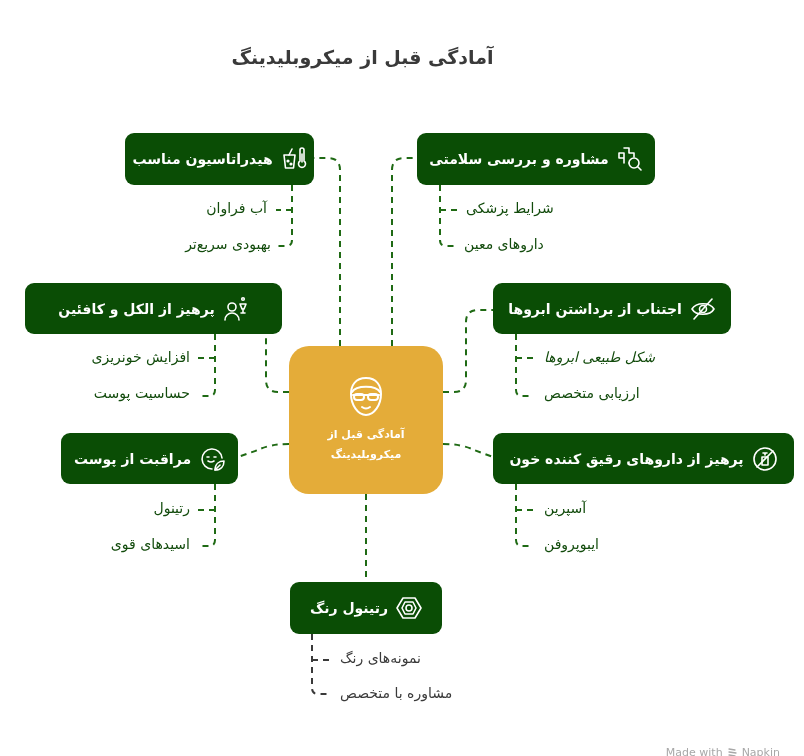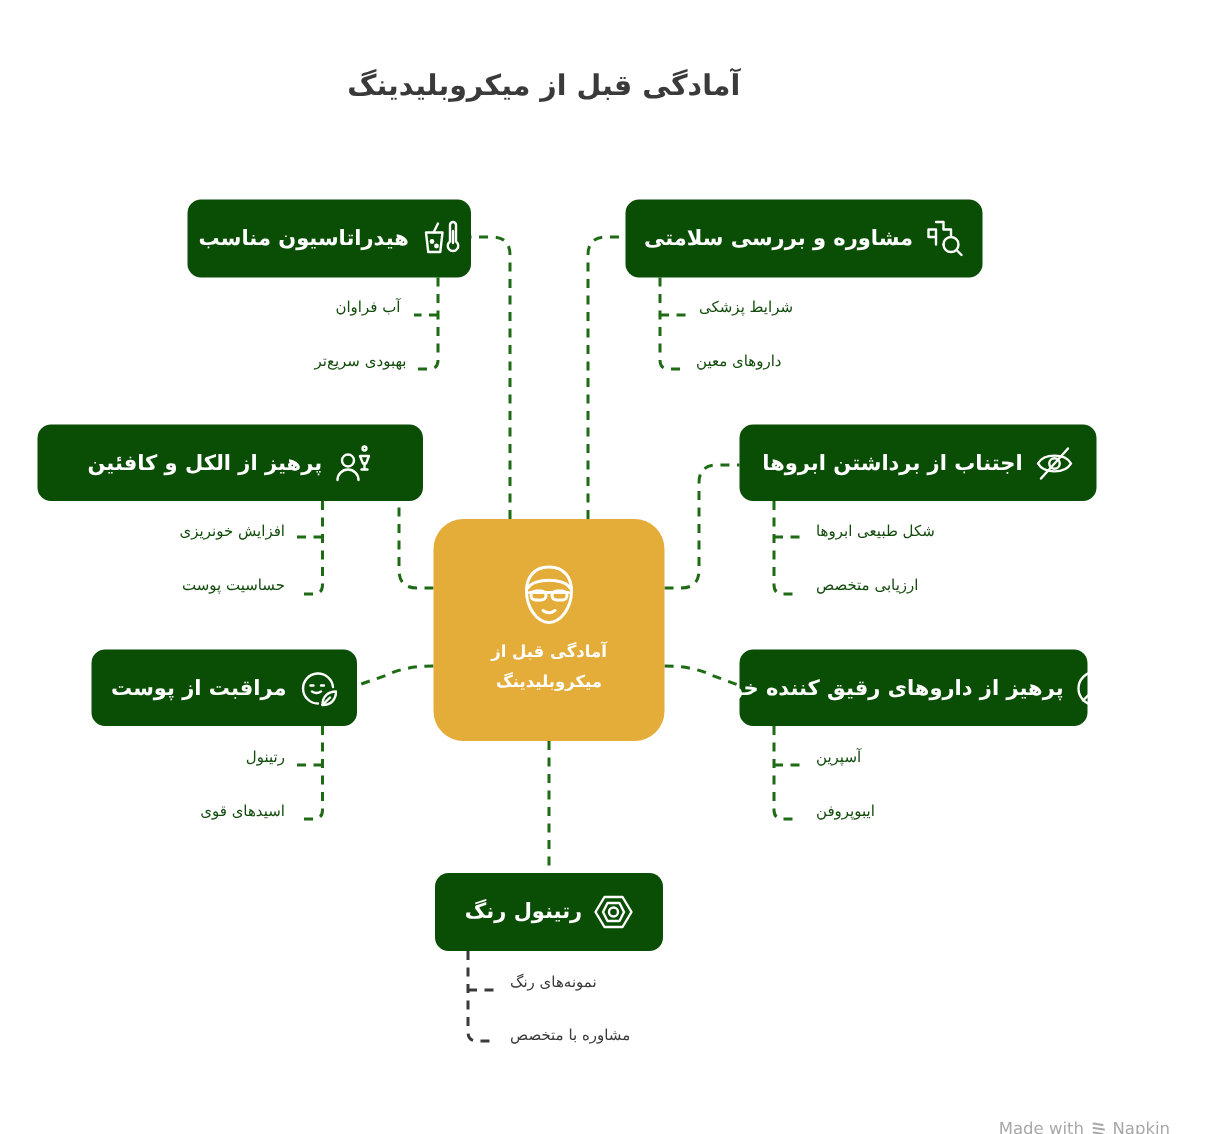--- a/index.html
+++ b/index.html
@@ -4,21 +4,21 @@
   <style>
     html, body { margin: 0; padding: 0; background: #ffffff; }
     body { width: 804px; height: 756px; position: relative; overflow: hidden; font-family: "DejaVu Sans", sans-serif; }
     .title { position: absolute; left: 0; top: 46px; width: 725px; text-align: center; font-size: 19px; font-weight: bold; color: #3a3a3a; direction: rtl; }
     svg.lines { position: absolute; left: 0; top: 0; width: 804px; height: 756px; }
     .node { position: absolute; background: #0a4d05; border-radius: 9px; color: #ffffff; display: flex; align-items: center; justify-content: center; gap: 8px; direction: rtl; font-size: 14px; font-weight: bold; box-sizing: border-box; padding: 0 14px; white-space: nowrap; }
     .node .ico { width: 26px; height: 26px; display: inline-flex; align-items: center; justify-content: center; flex: 0 0 auto; }
     .node .ico svg { width: 26px; height: 26px; }
     .center { position: absolute; left: 289px; top: 346px; width: 154px; height: 148px; background: #e4ac39; border-radius: 20px; color: #fff; display: flex; flex-direction: column; align-items: center; justify-content: center; direction: rtl; text-align: center; font-size: 11px; font-weight: bold; line-height: 20px; }
     .center .cico { width: 44px; height: 44px; margin-bottom: 6px; }
-    .leaf { position: absolute; font-size: 10px; color: #124b0c; direction: rtl; white-space: nowrap; }
+    .leaf { position: absolute; font-size: 14px; color: #124b0c; direction: rtl; white-space: nowrap; }
     .leaf.dark { color: #3a3a3a; }
     .footer { position: absolute; right: 24px; top: 721px; font-size: 11px; color: #a8a8a8; direction: ltr; display: flex; align-items: center; gap: 4px; margin-top: 25px; }
   </style>
 </head>
 <body>
 
 <div class="title">آمادگی قبل از میکروبلیدینگ</div>
 
 <svg class="lines" viewBox="0 0 804 756">
   <g fill="none" stroke="#1f6a14" stroke-width="2" stroke-dasharray="6 5">
@@ -108,21 +108,21 @@
 <div class="node" style="left:493px; top:283px; width:238px; height:51px;">
   <span class="ico">
     <svg viewBox="0 0 26 26" fill="none" stroke="#fff" stroke-width="1.6" stroke-linecap="round" stroke-linejoin="round">
       <path d="M2 13 C6 6 20 6 24 13 C20 20 6 20 2 13 Z"></path>
         <circle cx="13" cy="13" r="3.5"></circle>
         <path d="M4 23 L22 3"></path>
     </svg>
   </span>
   <span>اجتناب از برداشتن ابروها</span>
 </div>
-<div class="leaf" style="left:544px; top:349px;">شکل طبیعی ابروها</div>
+<div class="leaf" style="left:544px; top:349px;font-style:italic;">شکل طبیعی ابروها</div>
 <div class="leaf" style="left:544px; top:385px;">ارزیابی متخصص</div>
 
 <div class="center">
   <svg class="cico" viewBox="0 0 44 44" fill="none" stroke="#fff" stroke-width="2" stroke-linecap="round" stroke-linejoin="round">
     <path d="M22 3 C11 3 7 11 7 19 C7 30 14 40 22 40 C30 40 37 30 37 19 C37 11 33 3 22 3 Z"></path>
     <path d="M8 17 C12 10 32 10 36 17"></path>
     <path d="M9 20 H35"></path>
       <rect x="10" y="19" width="10" height="6" rx="3"></rect>
       <rect x="24" y="19" width="10" height="6" rx="3"></rect>
     <path d="M18 32 Q22 35 26 32"></path>
@@ -139,21 +139,21 @@
         <path d="M9 15 Q12 17 15 15"></path>
       <path d="M16 24 C16 18 20 15 25 15 C25 20 22 24 16 24 Z"></path>
         <path d="M16 24 L21 19"></path>
     </svg>
   </span>
   <span>مراقبت از پوست</span>
 </div>
 <div class="leaf" style="right:614px; top:500px;">رتینول</div>
 <div class="leaf" style="right:614px; top:536px;">اسیدهای قوی</div>
 
-<div class="node" style="left:493px; top:433px; width:232px; height:51px;">
+<div class="node" style="left:493px; top:433px; width:301px; height:51px;">
   <span class="ico">
     <svg viewBox="0 0 26 26" fill="none" stroke="#fff" stroke-width="1.6" stroke-linecap="round" stroke-linejoin="round">
       <circle cx="13" cy="13" r="11"></circle>
         <path d="M5 21 L21 5"></path>
         <path d="M11 7 H15 M13 7 V9 M10 11 H16 V19 H10 Z"></path>
     </svg>
   </span>
   <span>پرهیز از داروهای رقیق کننده خون</span>
 </div>
 <div class="leaf" style="left:544px; top:500px;">آسپرین</div>

